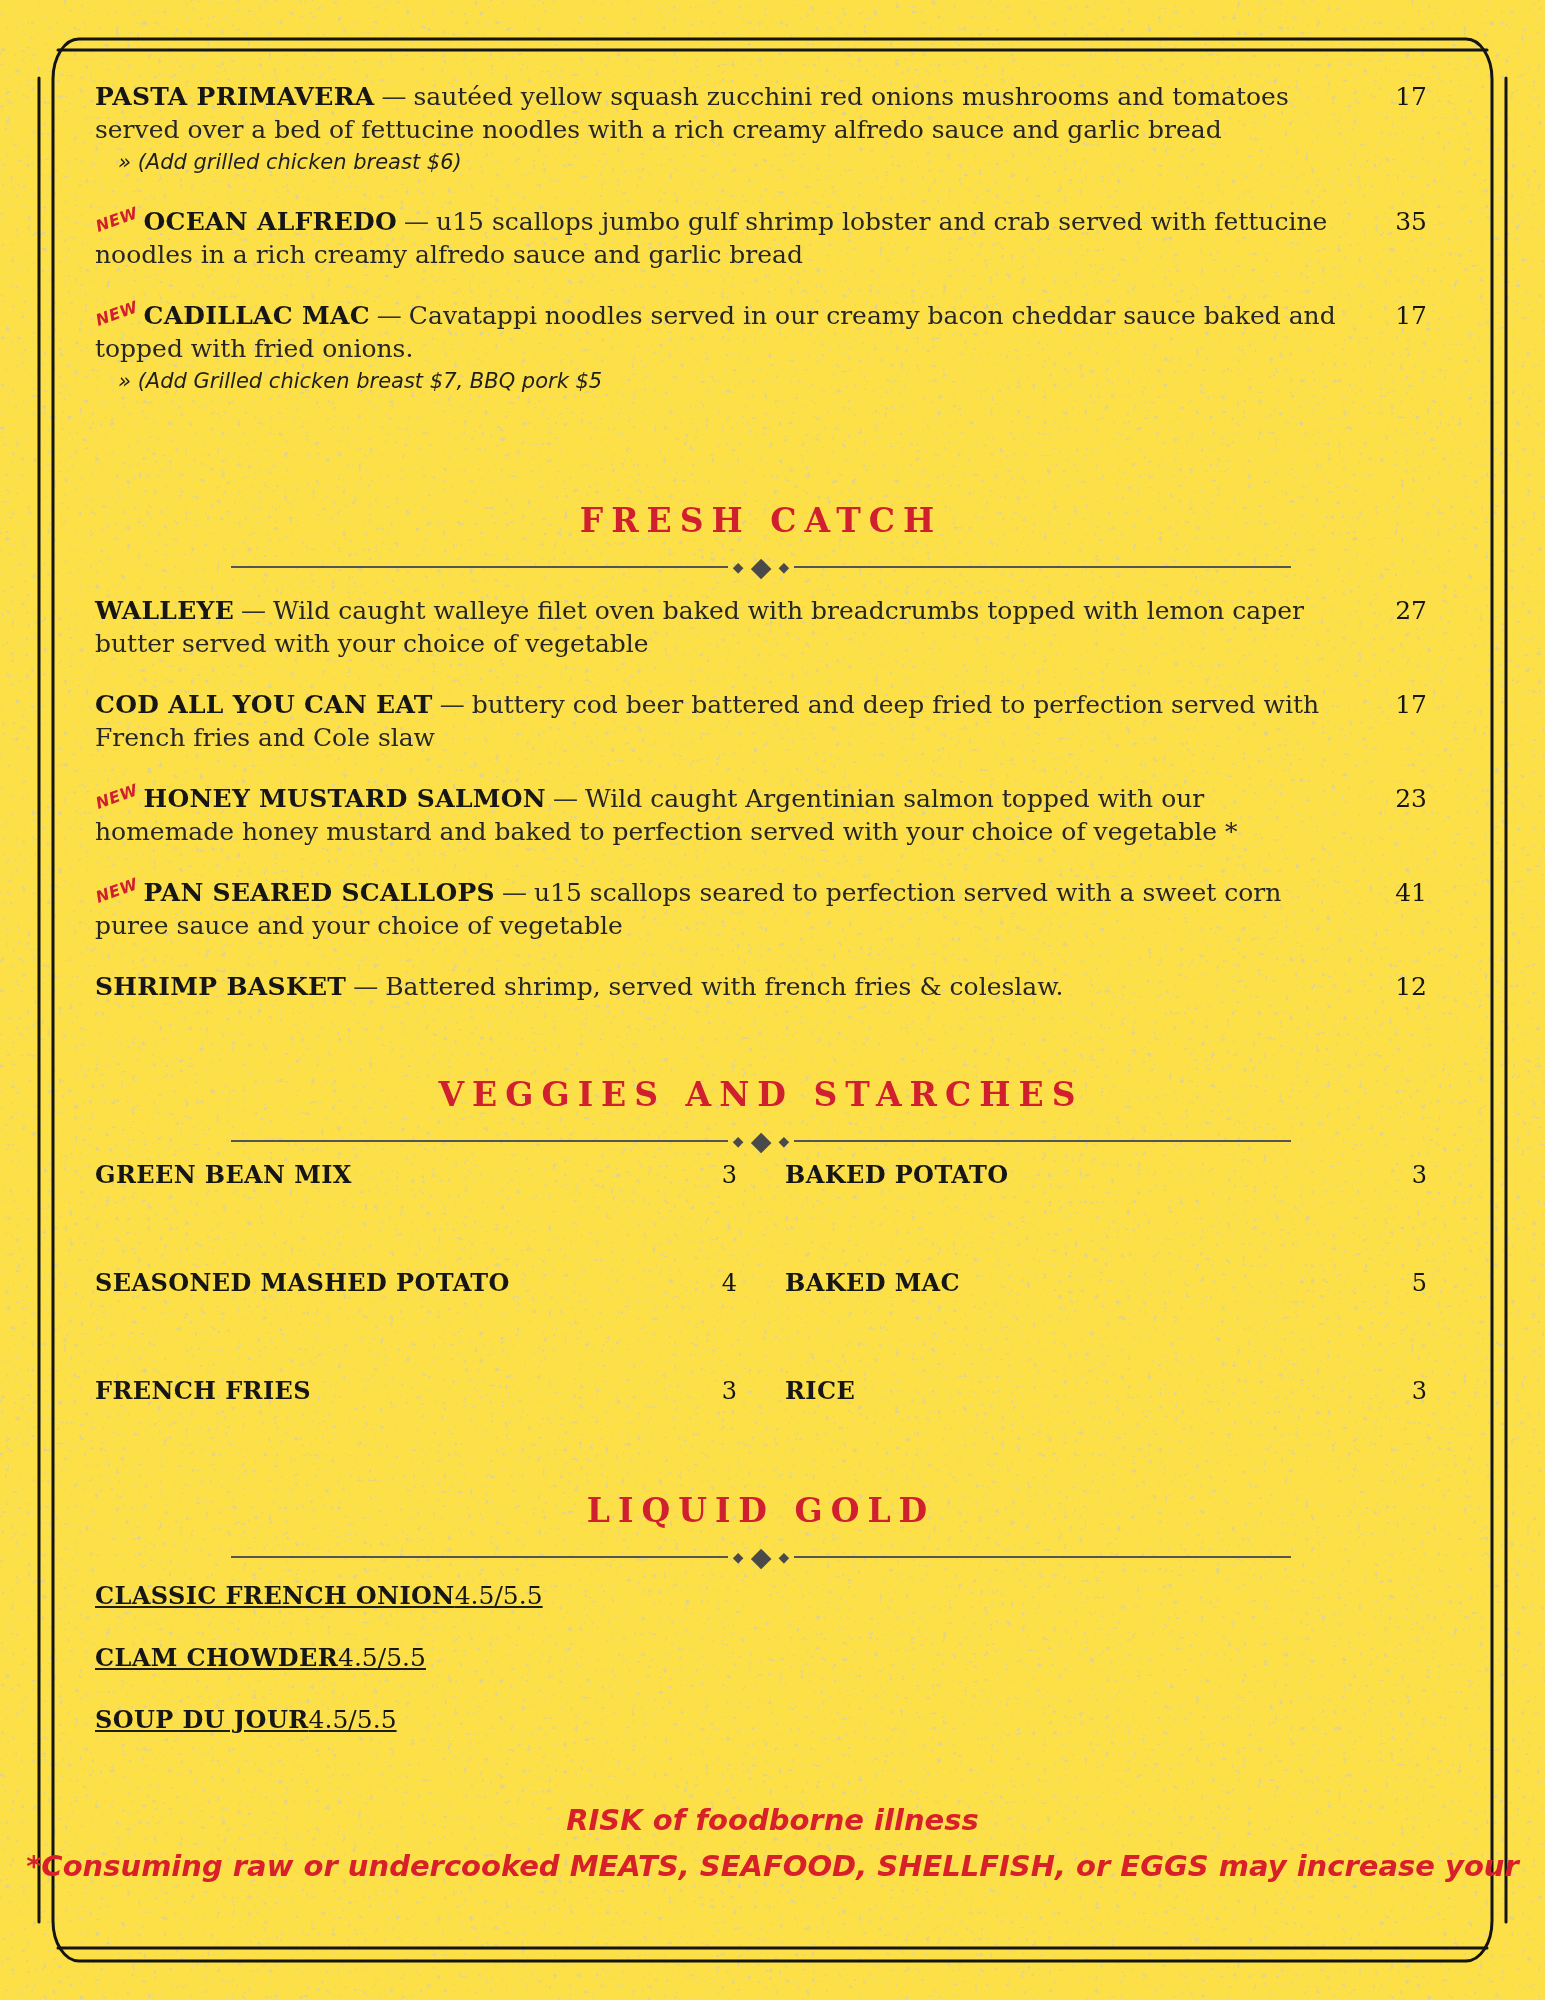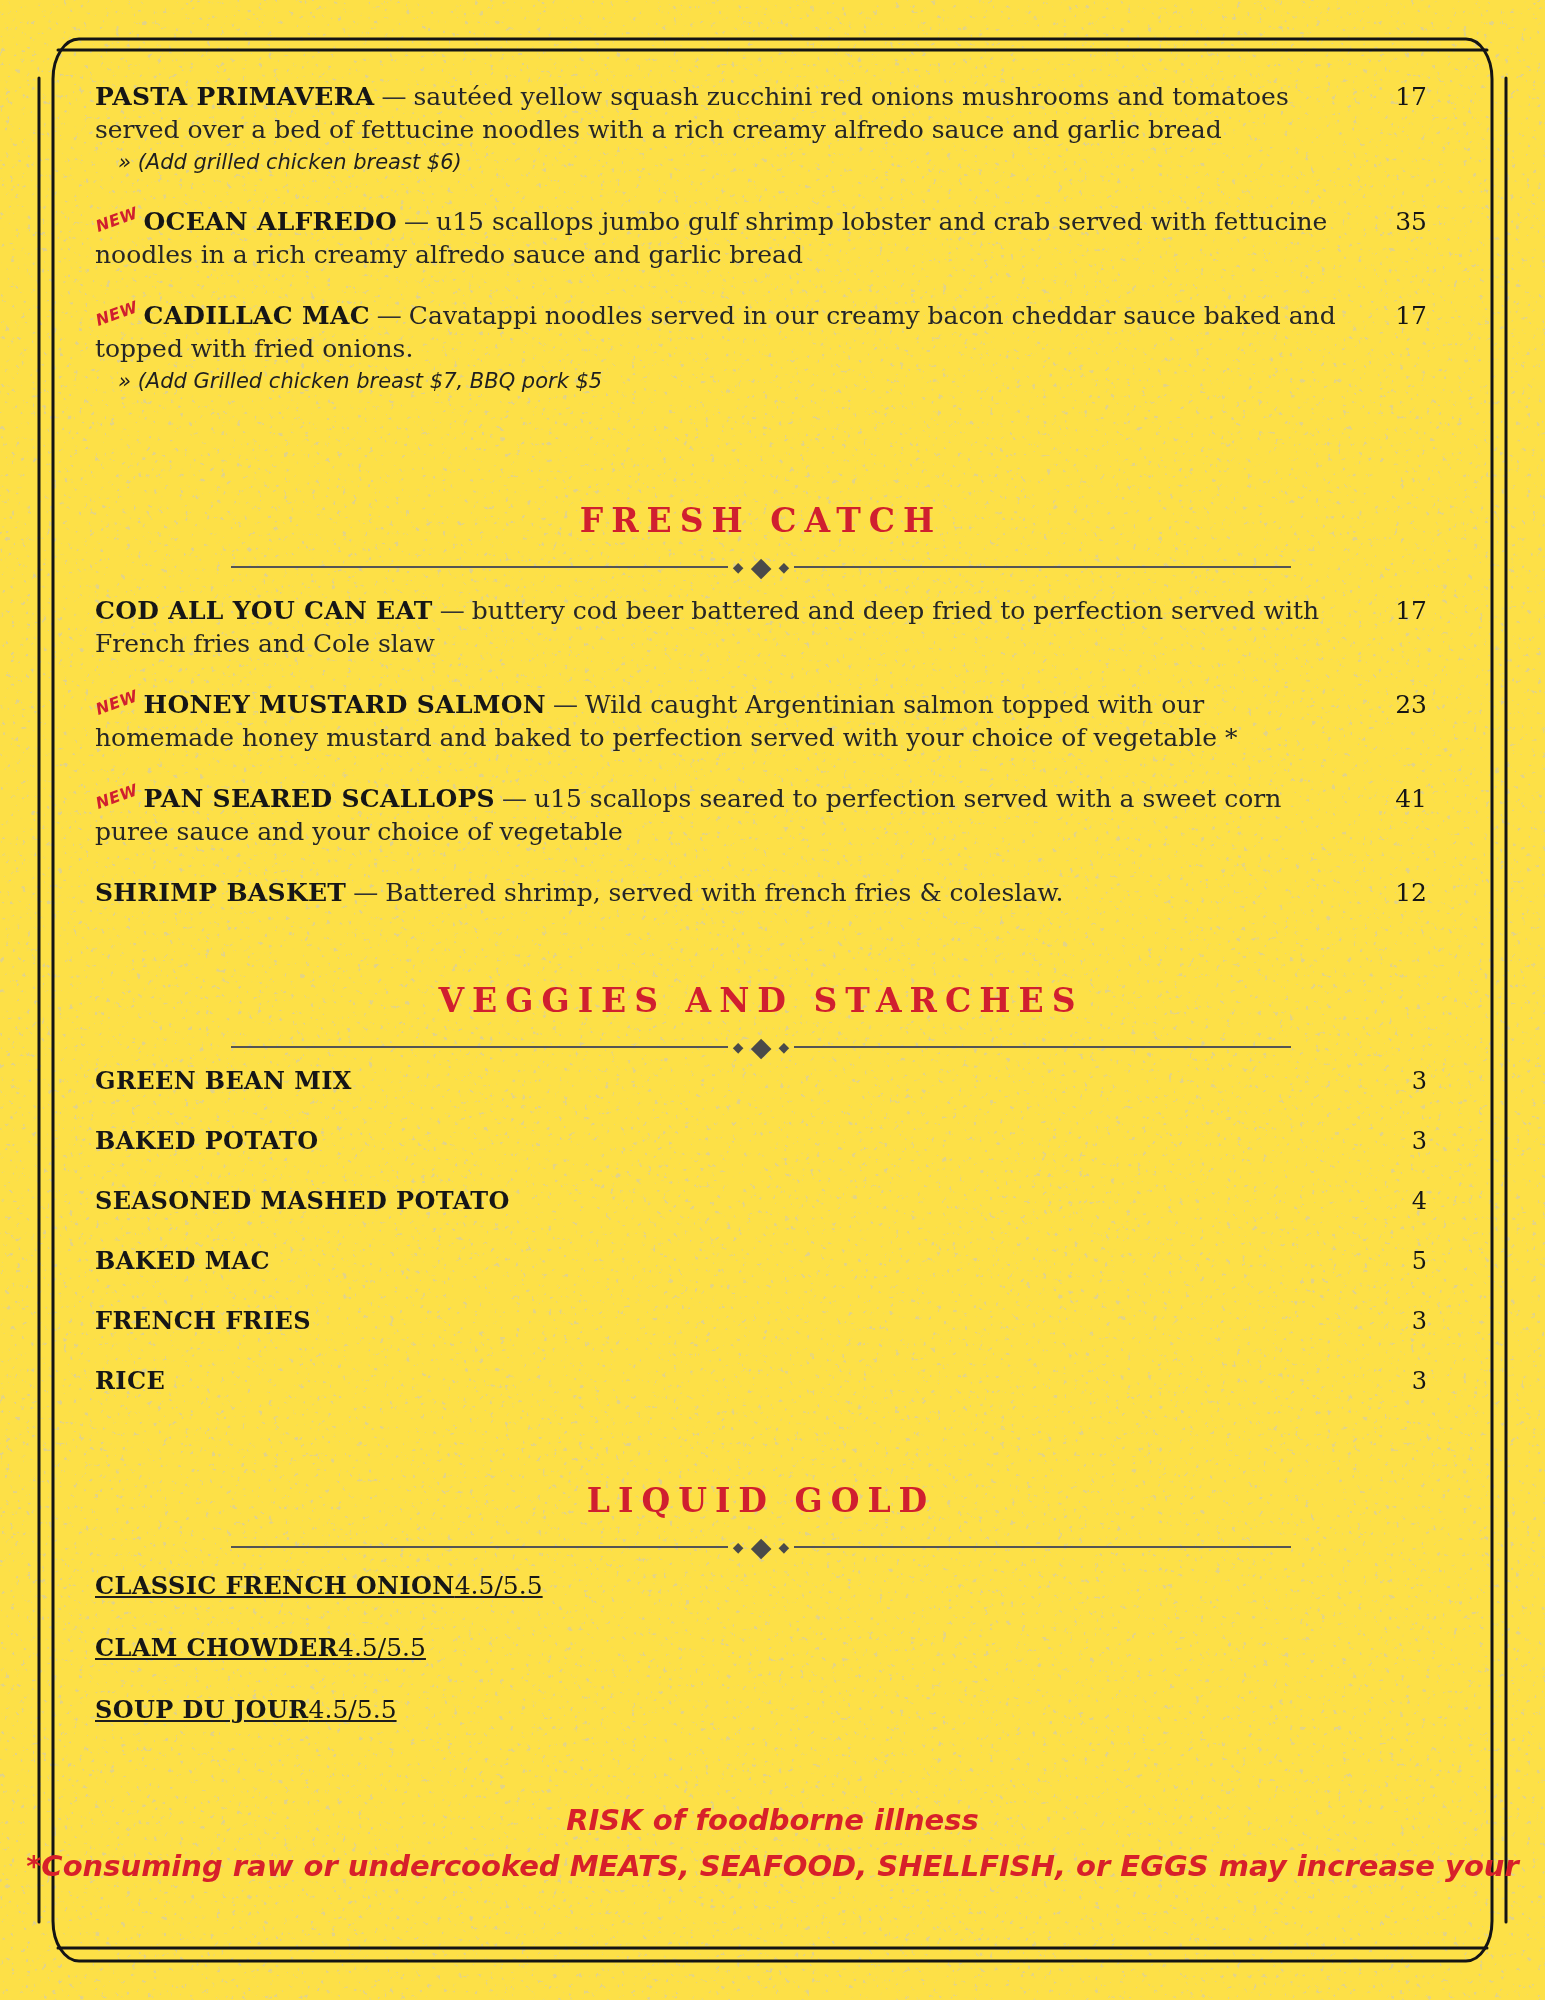--- a/index.html
+++ b/index.html
@@ -43,21 +43,21 @@
 
   .divider { display:flex; align-items:center; width:1060px; margin:0 auto; height:27px; }
   .divider .line { flex:1; height:2px; background:#545454; }
   .diamond { color:#4a4a4a; line-height:1; }
   .diamond.small { font-size:14px; margin:0 5px; }
   .diamond.big   { font-size:27px; margin:0 2px; }
   .div-fresh  { margin-bottom:14px; }
   .div-veg    { margin-bottom:6px; }
   .div-liquid { margin-bottom:10px; }
 
-  .veg-grid { display:grid; grid-template-columns:1fr; column-gap:78px; }
+  .veg-grid { display:grid; grid-template-columns:1fr 1fr; column-gap:78px;gap:48px; }
   .veg-row  { display:flex; justify-content:space-between; align-items:baseline;
               font-size:24px; line-height:30px; margin-bottom:30px; }
   .veg-name { font-weight:bold; letter-spacing:0.4px; color:#161616; }
   .veg-price{ font-size:24px; color:#161616; }
 
   .lg-row  { display:flex; justify-content:flex-start; align-items:baseline;
              font-size:24px; line-height:31px; margin-bottom:31px;text-decoration:underline; }
   .lg-name { font-weight:bold; letter-spacing:0.4px; color:#161616; }
   .lg-price{ font-size:25px; color:#161616; }
 
@@ -112,20 +112,26 @@
 
     <h2 class="section-header hdr-fresh">FRESH CATCH</h2>
     <div class="divider div-fresh">
       <span class="line"></span>
       <span class="diamond small">◆</span>
       <span class="diamond big">◆</span>
       <span class="diamond small">◆</span>
       <span class="line"></span>
     </div>
 
+    <div class="menu-item">
+      <div class="item-text">
+        <span class="item-name">WALLEYE</span><span class="dash">—</span><span class="item-desc">Wild caught walleye filet oven baked with breadcrumbs topped with lemon caper butter served with your choice of vegetable</span>
+      </div>
+      <div class="item-price">27</div>
+    </div>
 
     <div class="menu-item">
       <div class="item-text">
         <span class="item-name">COD ALL YOU CAN EAT</span><span class="dash">—</span><span class="item-desc">buttery cod beer battered and deep fried to perfection served with French fries and Cole slaw</span>
       </div>
       <div class="item-price">17</div>
     </div>
 
     <div class="menu-item">
       <div class="item-text">

